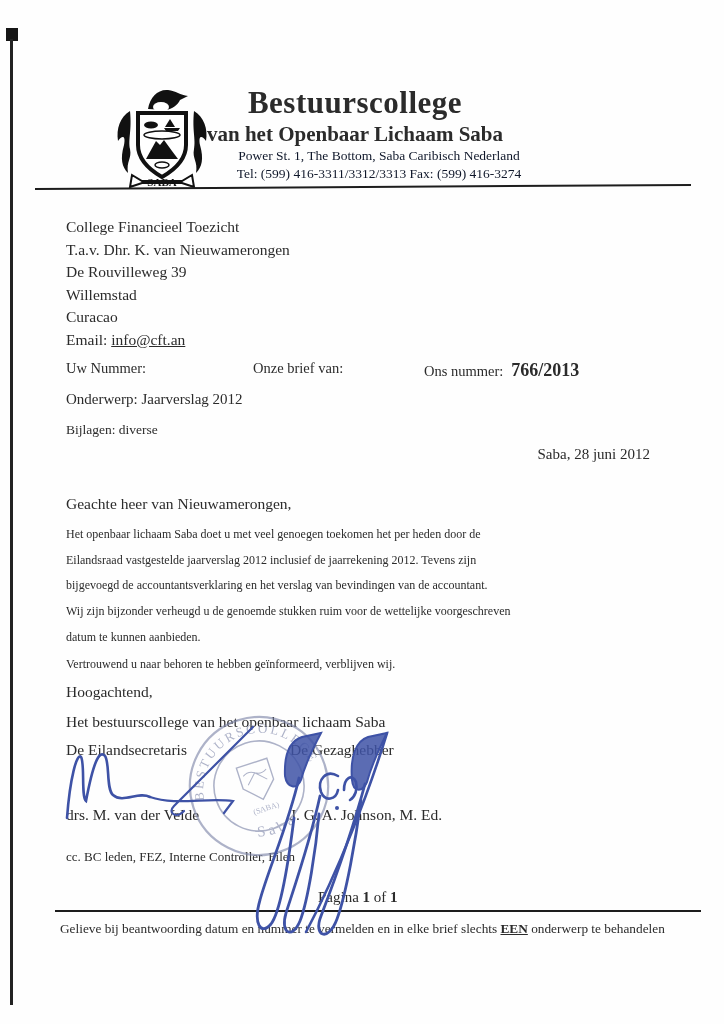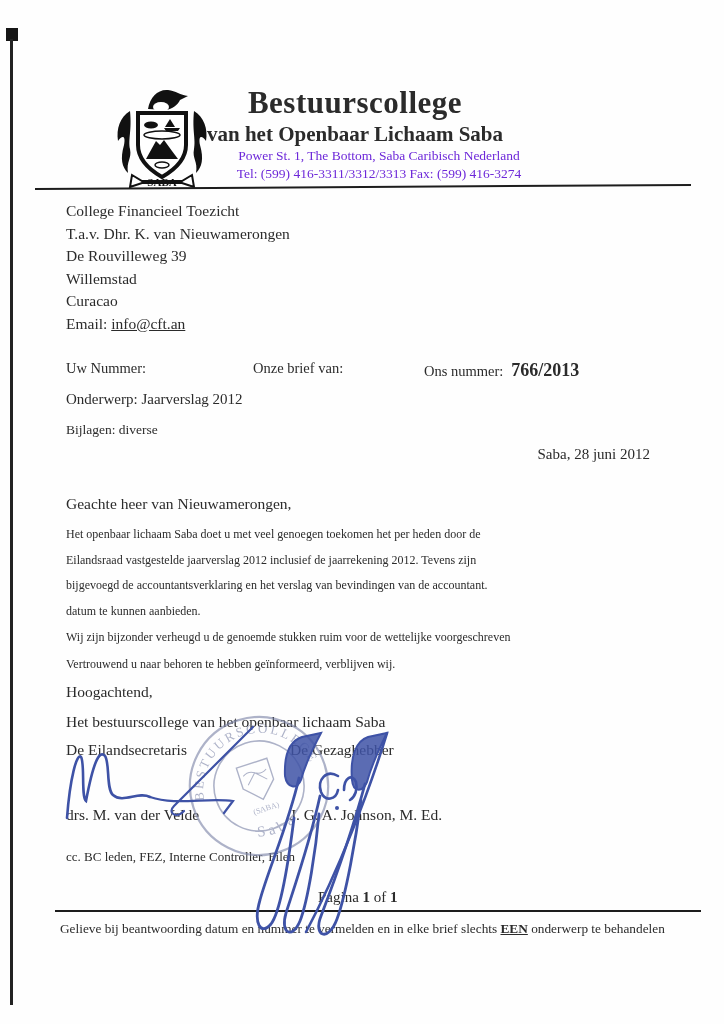--- a/index.html
+++ b/index.html
@@ -9,24 +9,24 @@
     overflow:hidden;
   }
   .abs{position:absolute;}
   
   .scan-blob{left:6px;top:28px;width:12px;height:13px;background:#161616;}
   .scan-line{left:10px;top:39px;width:3px;height:966px;background:#222;}
   
   .hdr{left:130px;top:86px;width:450px;text-align:center;line-height:1.1;}
   .hdr-title{font-size:31px;font-weight:bold;letter-spacing:.5px;}
   .hdr-sub{font-size:21px;font-weight:bold;margin-top:3px;}
-  .hdr-contact{font-size:13.5px;margin-top:3px;color:#6d28d9;margin-left:48px;}
+  .hdr-contact{font-size:13.5px;margin-top:3px;color:#0f172a;margin-left:48px;}
   .hdr-rule{left:35px;top:186px;width:656px;height:2px;background:#1d1d1d;transform:rotate(-0.35deg);}
   
-  .recipient{left:66px;top:200px;font-size:15.5px;line-height:22.5px;}
+  .recipient{left:66px;top:216px;font-size:15.5px;line-height:22.5px;}
   .email-link{text-decoration:underline;}
   
   .ref-row{top:360px;font-size:14.5px;}
   .lbl-uw{left:66px;}
   .lbl-onze{left:253px;}
   .lbl-ons{left:424px;}
   .ons-value{font-size:18px;font-weight:bold;margin-left:8px;}
   .onderwerp{left:66px;top:391px;font-size:15px;text-align:center;}
   .bijlagen{left:66px;top:422px;font-size:13.5px;}
   .dateline{left:400px;top:446px;width:250px;text-align:right;font-size:15px;}
@@ -104,22 +104,22 @@
   <div class="abs bijlagen">Bijlagen: diverse</div>
   <div class="abs dateline">Saba, 28 juni 2012</div>
 
   <div class="abs salutation">Geachte heer van Nieuwamerongen,</div>
   <div class="abs para p1">
     <div>Het openbaar lichaam Saba doet u met veel genoegen toekomen het per heden door de</div>
     <div>Eilandsraad vastgestelde jaarverslag 2012 inclusief de jaarrekening 2012. Tevens zijn</div>
     <div>bijgevoegd de accountantsverklaring en het verslag van bevindingen van de accountant.</div>
   </div>
   <div class="abs para p2">
+    <div>Wij zijn bijzonder verheugd u de genoemde stukken ruim voor de wettelijke voorgeschreven</div>
     <div>datum te kunnen aanbieden.</div>
-    <div>Wij zijn bijzonder verheugd u de genoemde stukken ruim voor de wettelijke voorgeschreven</div>
   </div>
   <div class="abs para p3">Vertrouwend u naar behoren te hebben geïnformeerd, verblijven wij.</div>
   <div class="abs closing">Hoogachtend,</div>
   <div class="abs orgline">Het bestuurscollege van het openbaar lichaam Saba</div>
 
   <div class="abs sig-title-left">De Eilandsecretaris</div>
   <div class="abs sig-title-right">De Gezaghebber</div>
   <div class="abs sig-name-left">drs. M. van der Velde</div>
   <div class="abs sig-name-right">J. G. A. Johnson, M. Ed.</div>
 

